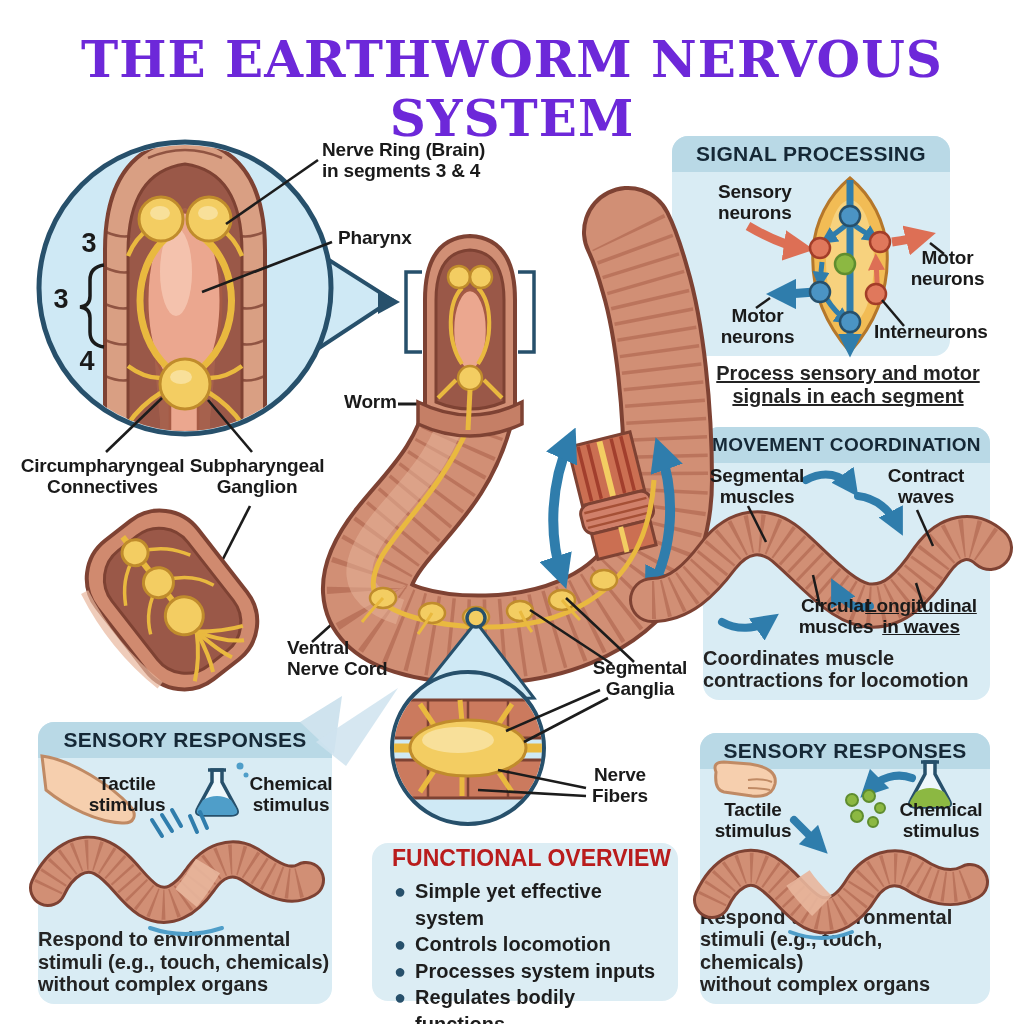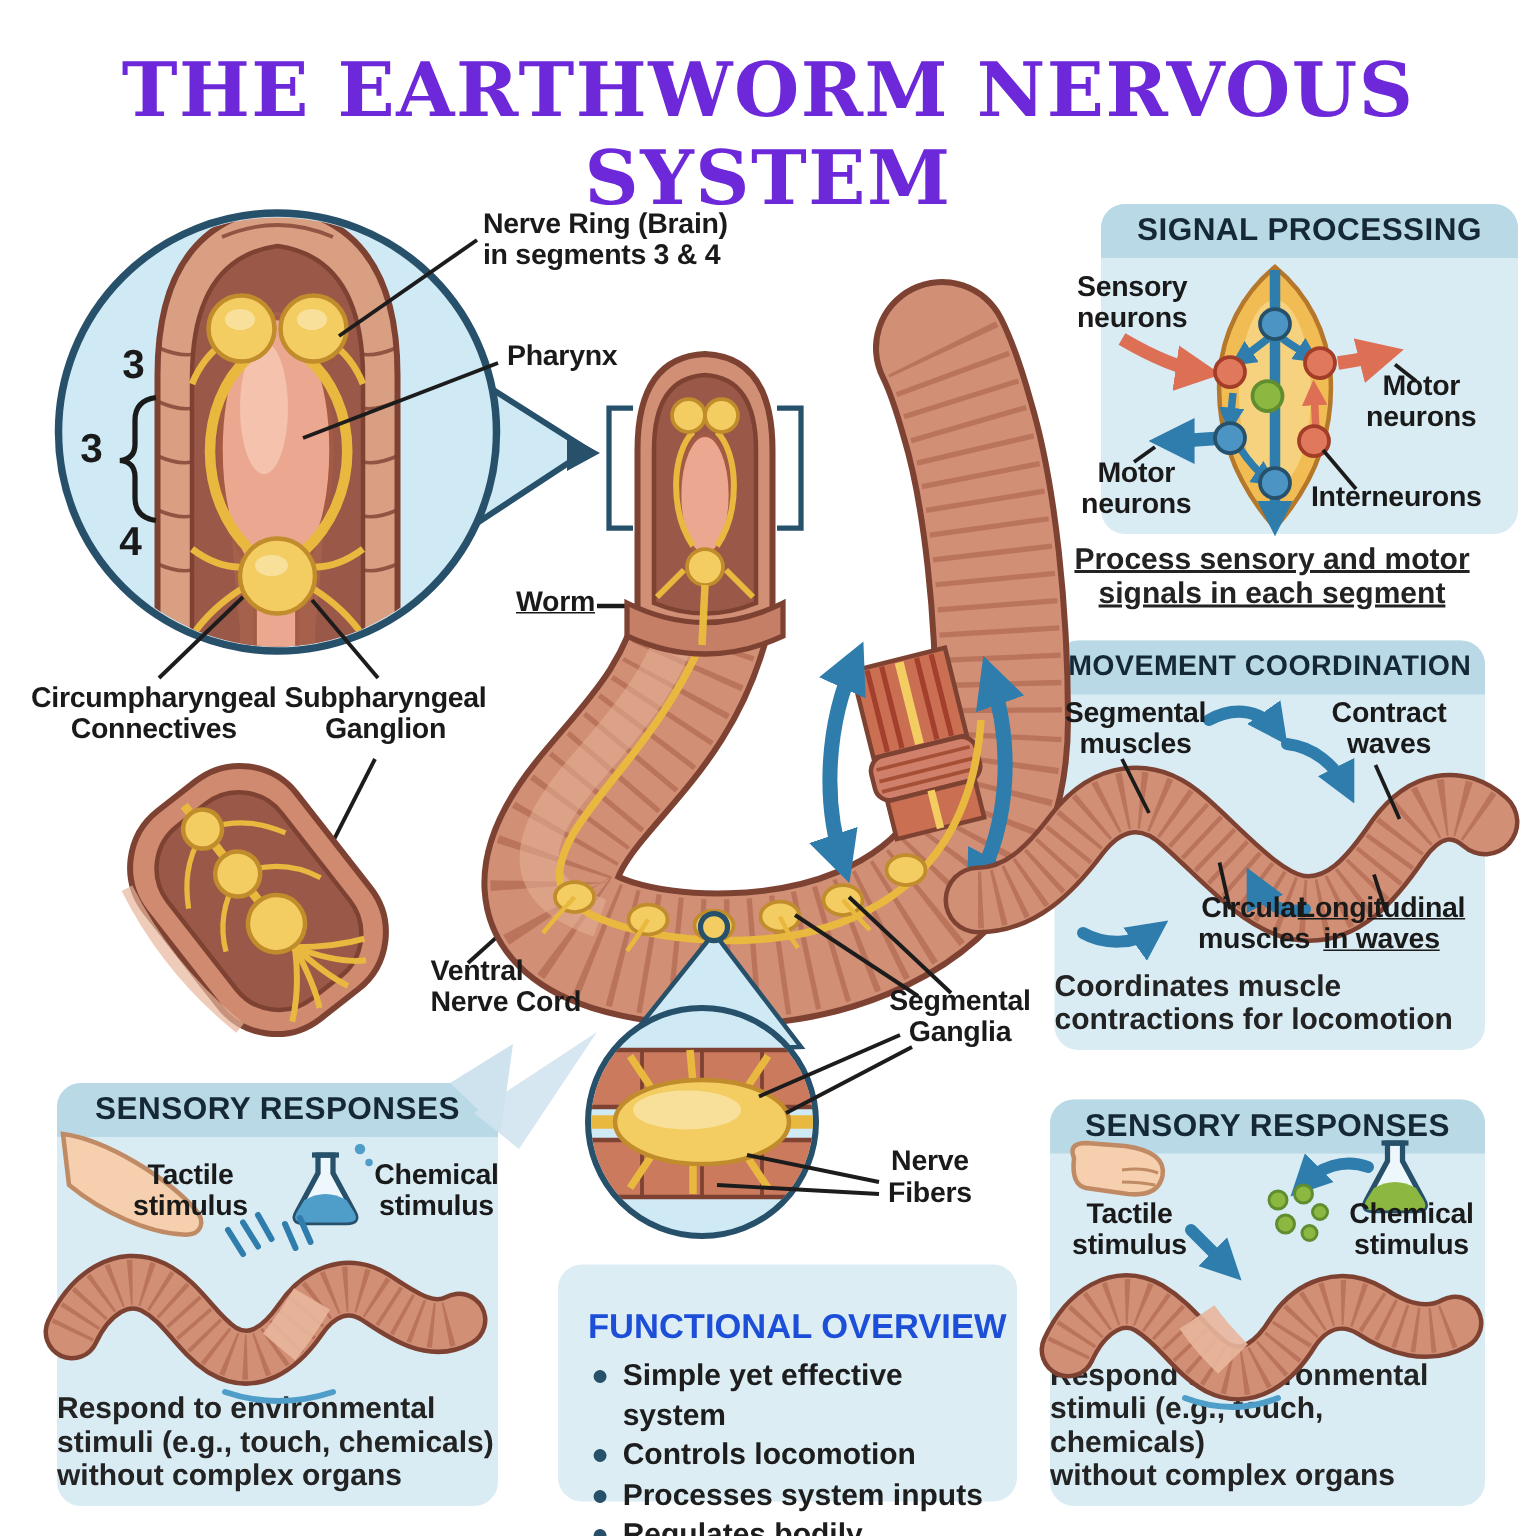--- a/index.html
+++ b/index.html
@@ -16,33 +16,33 @@
        width:30px;text-align:center;}
   .panel{position:absolute;z-index:1;background:#d9ecf4;border-radius:16px;}
   .panel .hdr{height:36px;background:#b9d9e6;border-radius:16px 16px 0 0;
        display:flex;align-items:center;justify-content:center;
        font-weight:bold;font-size:21px;color:#152836;letter-spacing:.3px;}
   .cap{position:absolute;left:0;right:0;bottom:8px;z-index:3;
        font-weight:bold;font-size:20px;line-height:1.13;color:#232323;
        white-space:pre-line;}
   .free-cap{position:absolute;z-index:3;font-weight:bold;font-size:20px;line-height:1.13;
        color:#232323;text-align:center;white-space:pre-line;text-decoration:underline;}
-  .fo-hdr{font-weight:bold;font-size:23px;color:#1d4ed8;margin:28px 0 6px 20px;}
+  .fo-hdr{font-weight:bold;font-size:23px;color:#b91c1c;margin:2px 0 6px 20px;}
   .fo-list{list-style:none;margin:0;padding:0 10px 0 22px;}
   .fo-list li{display:flex;gap:9px;font-weight:bold;font-size:20px;line-height:1.33;color:#1d1d1d;}
   .fo-list .dot{color:#27506b;font-size:20px;}
 </style>
 </head>
 <body>
 
 <div class="canvas">
 
   <div class="title">THE EARTHWORM NERVOUS SYSTEM</div>
 
-  <div class="panel" style="left:734px;top:136px;width:278px;height:220px;">
+  <div class="panel" style="left:672px;top:136px;width:278px;height:220px;">
     <div class="hdr">SIGNAL PROCESSING</div>
   </div>
   <div class="free-cap" style="left:698px;top:362px;width:300px;">Process sensory and motor
 signals in each segment</div>
 
   <div class="panel" style="left:703px;top:427px;width:287px;height:273px;">
     <div class="hdr" style="font-size:19px;">MOVEMENT COORDINATION</div>
     <div class="cap">Coordinates muscle
 contractions for locomotion</div>
   </div>
@@ -381,21 +381,21 @@
       <path d="M712 900 C724 874 746 860 766 872 C786 884 794 902 812 912 C832 922 850 908 862 888 C874 870 894 862 914 874 C932 886 952 892 970 882" stroke="#d18f75" stroke-width="32" fill="none" stroke-linecap="round"></path>
       <path d="M712 900 C724 874 746 860 766 872 C786 884 794 902 812 912 C832 922 850 908 862 888 C874 870 894 862 914 874 C932 886 952 892 970 882" stroke="#a65a43" stroke-width="30" fill="none" stroke-dasharray="2.5 8" opacity="0.5"></path>
       <path d="M798 878 C806 890 814 898 822 906" stroke="#e8b69c" stroke-width="28" fill="none" opacity="0.9"></path>
       <path d="M790 932 Q822 944 852 932" stroke="#4f9ec9" stroke-width="4" fill="none" stroke-linecap="round"></path>
     </g>
   </svg>
 
   <div class="lbl left" style="left:322px;top:140px;width:190px;">Nerve Ring (Brain)
 in segments 3 &amp; 4</div>
   <div class="lbl left" style="left:338px;top:228px;width:100px;">Pharynx</div>
-  <div class="lbl left" style="left:344px;top:392px;width:70px;text-decoration:underline;">Worm</div>
+  <div class="lbl left" style="left:344px;top:392px;width:70px;">Worm</div>
   <div class="num" style="left:74px;top:228px;">3</div>
   <div class="num" style="left:46px;top:284px;">3</div>
   <div class="num" style="left:72px;top:346px;">4</div>
 
   <div class="lbl" style="left:5px;top:456px;width:195px;">Circumpharyngeal
 Connectives</div>
   <div class="lbl" style="left:182px;top:456px;width:150px;">Subpharyngeal
 Ganglion</div>
   <div class="lbl left" style="left:287px;top:638px;width:115px;">Ventral
 Nerve Cord</div>

